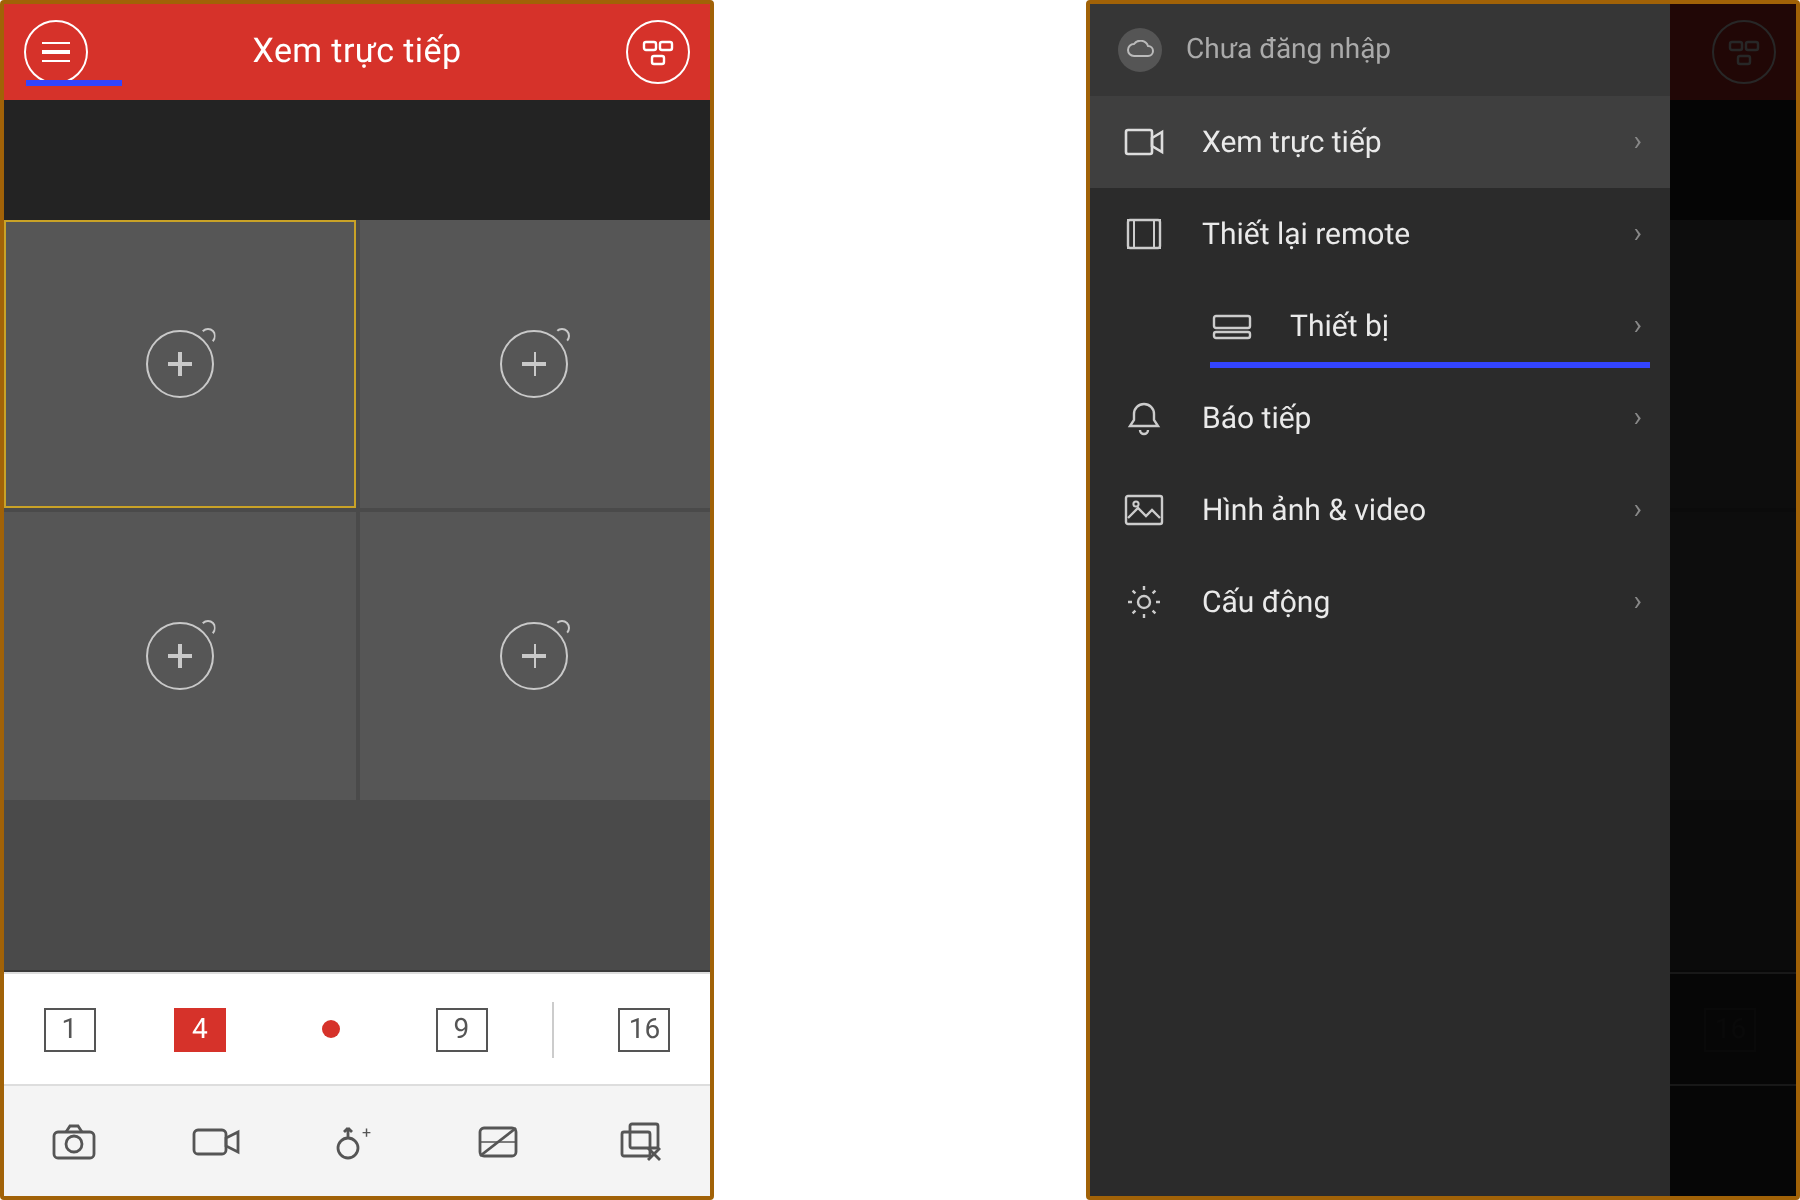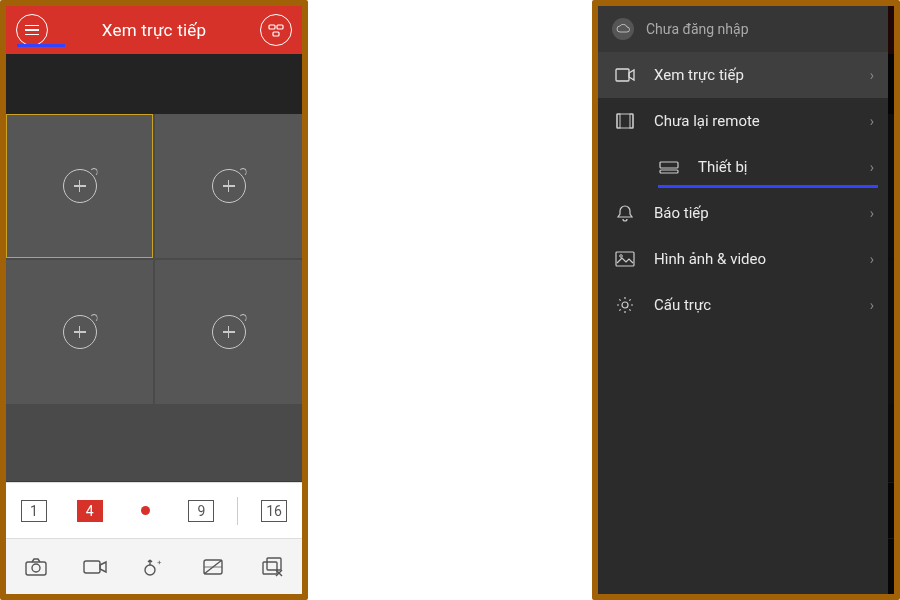--- a/index.html
+++ b/index.html
@@ -5,23 +5,23 @@
   * { box-sizing: border-box; margin: 0; padding: 0; }
   body {
     width: 900px;
     height: 600px;
     background: #fff;
     font-family: -apple-system, "Segoe UI", Roboto, Arial, sans-serif;
     display: flex;
     justify-content: space-between;
   }
   .phone {
-    width: 308px;
+    width: 357px;
     height: 600px;
-    border: 6px solid #a16207;
+    border: 2px solid #a16207;
     border-radius: 2px;
     display: flex;
     flex-direction: column;
     background: #a21caf;
     position: relative;
     overflow: hidden;
   }
   .left-phone { margin-left: 0px; }
   .right-phone { margin-right: 0px; }
 
@@ -375,21 +375,21 @@
     </div>
 
     <div class="menu-item">
       <span class="menu-icon-slot">
         <svg width="18" height="16" viewBox="0 0 18 16">
             <rect x="1" y="1" width="16" height="14" rx="1" fill="none" stroke="#ccc" stroke-width="1.2"></rect>
             <rect x="1" y="1" width="3" height="14" fill="none" stroke="#ccc" stroke-width="1"></rect>
             <rect x="14" y="1" width="3" height="14" fill="none" stroke="#ccc" stroke-width="1"></rect>
           </svg>
       </span>
-      <span>Chưa lại remote</span>
+      <span>Thiết lại remote</span>
       <span class="chev">›</span>
     </div>
 
     <div class="menu-item" style="position:relative;margin-left:44px;">
       <span class="menu-icon-slot">
         <svg width="20" height="14" viewBox="0 0 20 14">
             <rect x="1" y="2" width="18" height="6" rx="1" fill="none" stroke="#ccc" stroke-width="1.2"></rect>
             <rect x="1" y="10" width="18" height="3" rx="1" fill="none" stroke="#ccc" stroke-width="1.2"></rect>
           </svg>
       </span>
@@ -421,17 +421,17 @@
       <span class="chev">›</span>
     </div>
 
     <div class="menu-item">
       <span class="menu-icon-slot">
         <svg width="18" height="18" viewBox="0 0 18 18">
             <circle cx="9" cy="9" r="3" fill="none" stroke="#ccc" stroke-width="1.2"></circle>
             <path d="M9 1v2M9 15v2M1 9h2M15 9h2M3.3 3.3l1.4 1.4M13.3 13.3l1.4 1.4M14.7 3.3l-1.4 1.4M4.7 13.3l-1.4 1.4" stroke="#ccc" stroke-width="1.2"></path>
           </svg>
       </span>
-      <span>Cấu trực</span>
+      <span>Cấu động</span>
       <span class="chev">›</span>
     </div>
   </div>
 </div>
 
 </body></html>

